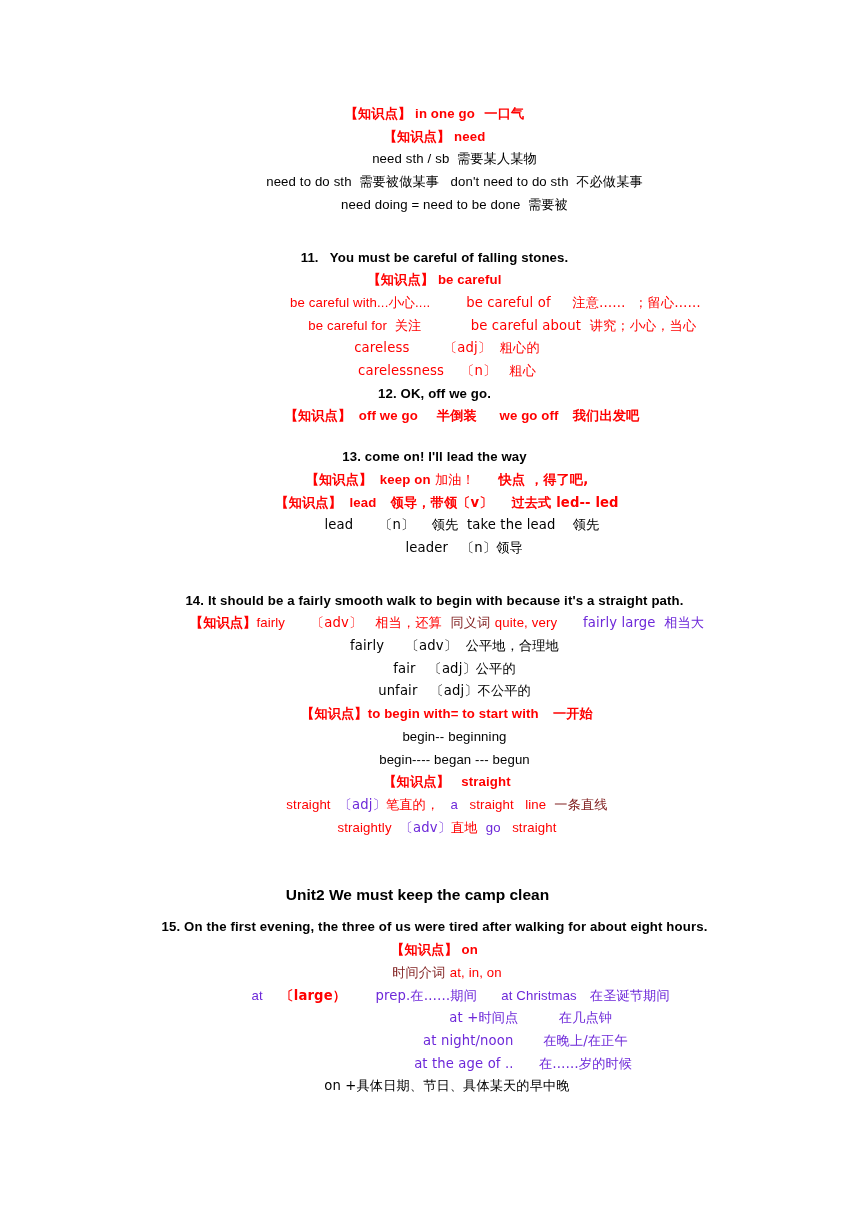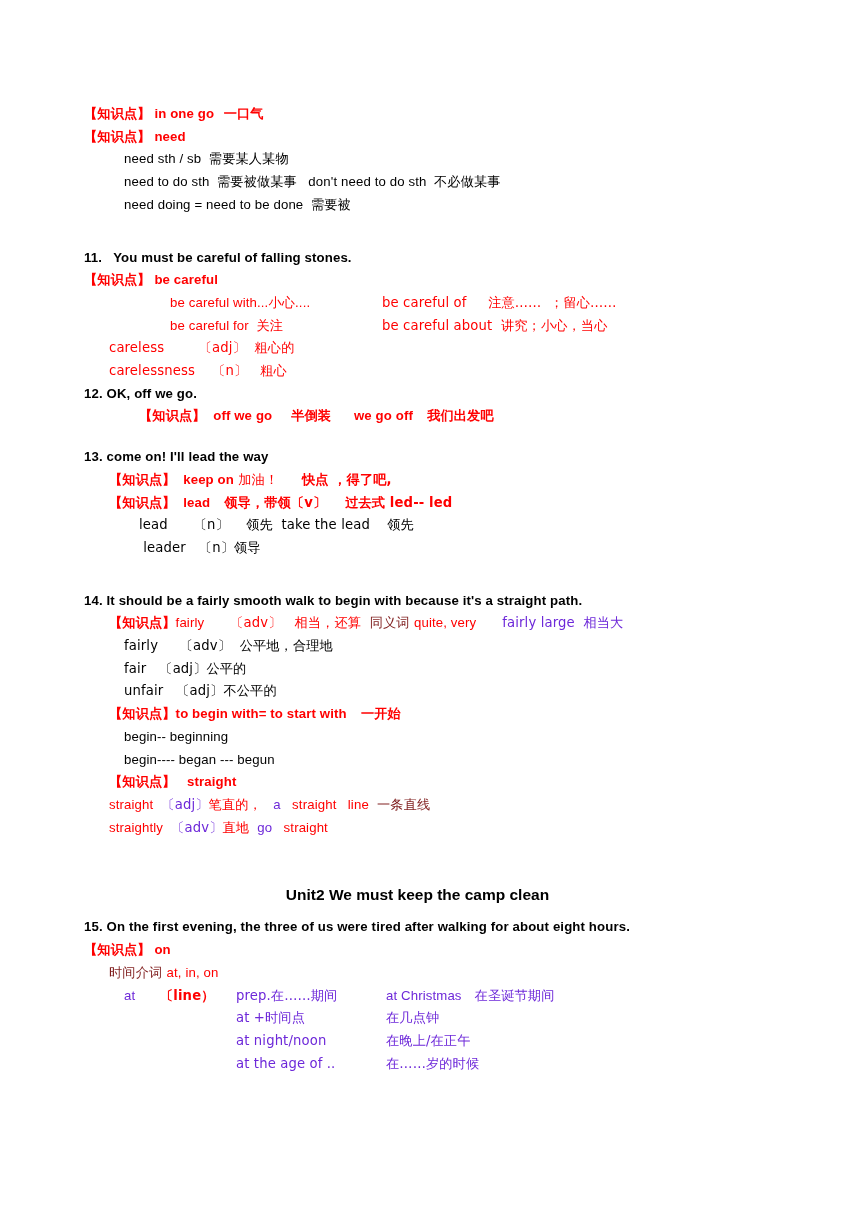--- a/index.html
+++ b/index.html
@@ -21,20 +21,21 @@
     height: 1216px;
     box-sizing: border-box;
     padding: 103px 75px 0 84px;
     background: #ffffff;
   }
   .line {
     font-size: 13.2px;
     line-height: 22.7px;
     white-space: pre;
     letter-spacing: 0.01em;
+    text-align: center;
   }
   .red { color: #FF0000; }
   .pink { color: #7f1d1d; }
   .blk { color: #6d28d9; }
   .b { font-weight: bold; }
   .cjk {
     font-family: "DejaVu Sans", "Liberation Sans", sans-serif;
   }
   
   .i0 { padding-left: 0px; }
@@ -120,22 +121,23 @@
   <div class="gap-xl"></div>
 
   <div class="unit-title">Unit2 We must keep the camp clean</div>
 
   <div class="gap-sm"></div>
 
   <div class="line i0 hdr-num">15. On the first evening, the three of us were tired after walking for about eight hours.</div>
   <div class="line i0"><span class="red b cjk">【知识点】</span><span class="red b"> on</span></div>
   <div class="line i1"><span class="pink cjk">时间介词 </span><span class="red">at, in, on</span></div>
 
-  <div class="line i2 tbl-at"><span class="atlab blk">at</span><span class="atprep red b cjk">〔line）</span><span class="atmid blk cjk">prep.在……期间</span><span class="blk">at Christmas</span><span class="blk cjk">   在圣诞节期间</span></div>
+  <div class="line i2 tbl-at"><span class="atlab blk">at</span><span class="atprep red b cjk">〔large）</span><span class="atmid blk cjk">prep.在……期间</span><span class="blk">at Christmas</span><span class="blk cjk">   在圣诞节期间</span></div>
 
   <div class="line i2 tbl-at"><span class="atlab blk"></span><span class="atprep blk cjk"></span><span class="atmid blk cjk">at +时间点</span><span class="blk cjk">在几点钟</span></div>
 
   <div class="line i2 tbl-at"><span class="atlab blk"></span><span class="atprep blk cjk"></span><span class="atmid blk cjk">at night/noon</span><span class="blk cjk">在晚上/在正午</span></div>
 
   <div class="line i2 tbl-at"><span class="atlab blk"></span><span class="atprep blk cjk"></span><span class="atmid blk cjk">at the age of ..</span><span class="blk cjk">在……岁的时候</span></div>
 
+  <div class="line i1 cjk">on +具体日期、节日、具体某天的早中晚</div>
 
 </div>
 
 </body></html>

